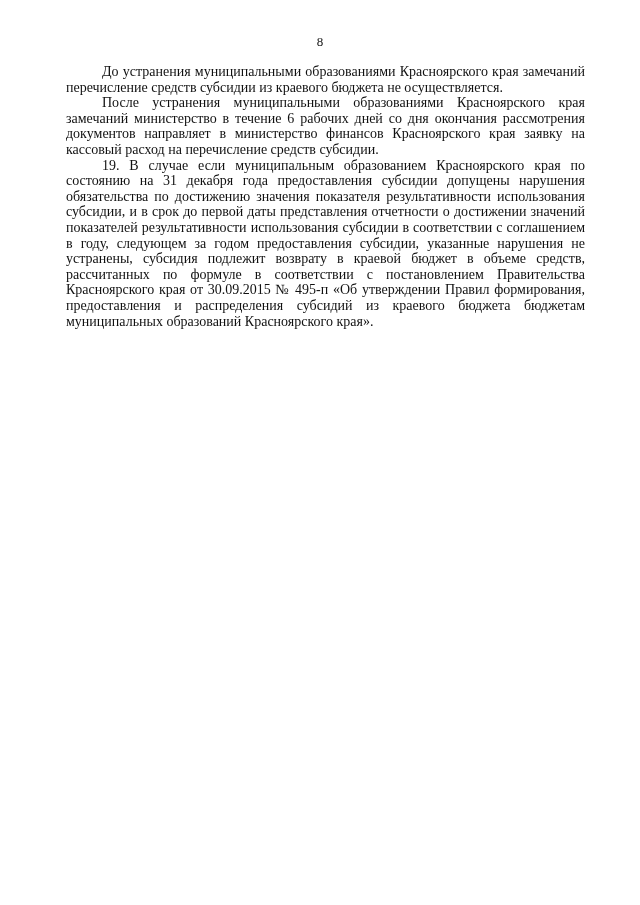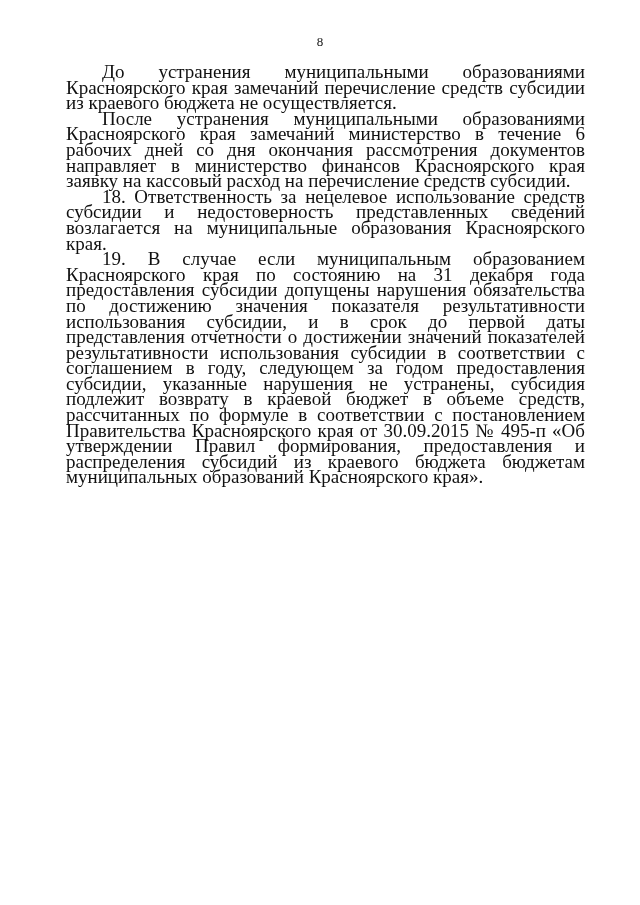--- a/index.html
+++ b/index.html
@@ -22,32 +22,31 @@
       width: 640px;
       text-align: center;
       font-size: 13px;
       line-height: 15px;
     }
     .content {
       position: absolute;
       top: 64px;
       left: 66px;
       width: 519px;
-      font-size: 19px;
+      font-size: 14px;
       line-height: 15.6px;
     }
     .para {
       margin: 0;
       text-align: justify;
       text-indent: 36px;
     }
   </style>
 </head>
 <body>
 
 <div class="page-number">8</div>
 
 <div class="content">
   <p class="para">До устранения муниципальными образованиями Красноярского края замечаний перечисление средств субсидии из краевого бюджета не осуществляется.</p>
   <p class="para">После устранения муниципальными образованиями Красноярского края замечаний министерство в течение 6 рабочих дней со дня окончания рассмотрения документов направляет в министерство финансов Красноярского края заявку на кассовый расход на перечисление средств субсидии.</p>
-  <p class="para">18. Ответственность за нецелевое использование средств субсидии и недостоверность представленных сведений возлагается на муниципальные образования Красноярского края.</p>
   <p class="para">19. В случае если муниципальным образованием Красноярского края по состоянию на 31 декабря года предоставления субсидии допущены нарушения обязательства по достижению значения показателя результативности использования субсидии, и в срок до первой даты представления отчетности о достижении значений показателей результативности использования субсидии в соответствии с соглашением в году, следующем за годом предоставления субсидии, указанные нарушения не устранены, субсидия подлежит возврату в краевой бюджет в объеме средств, рассчитанных по формуле в соответствии с постановлением Правительства Красноярского края от 30.09.2015 № 495-п «Об утверждении Правил формирования, предоставления и распределения субсидий из краевого бюджета бюджетам муниципальных образований Красноярского края».</p>
 </div>
 
 </body></html>

